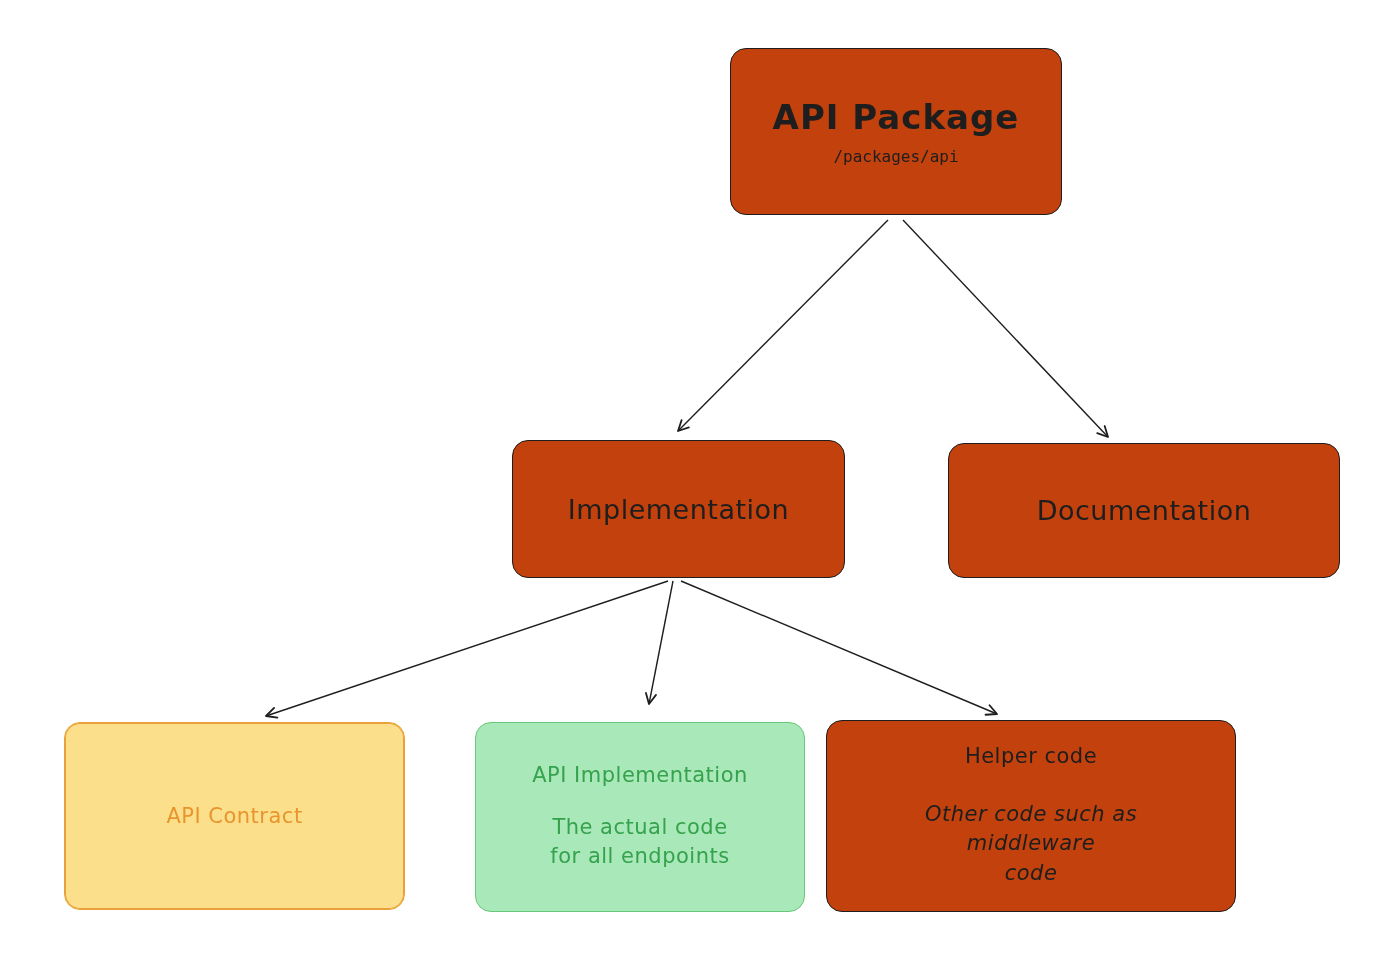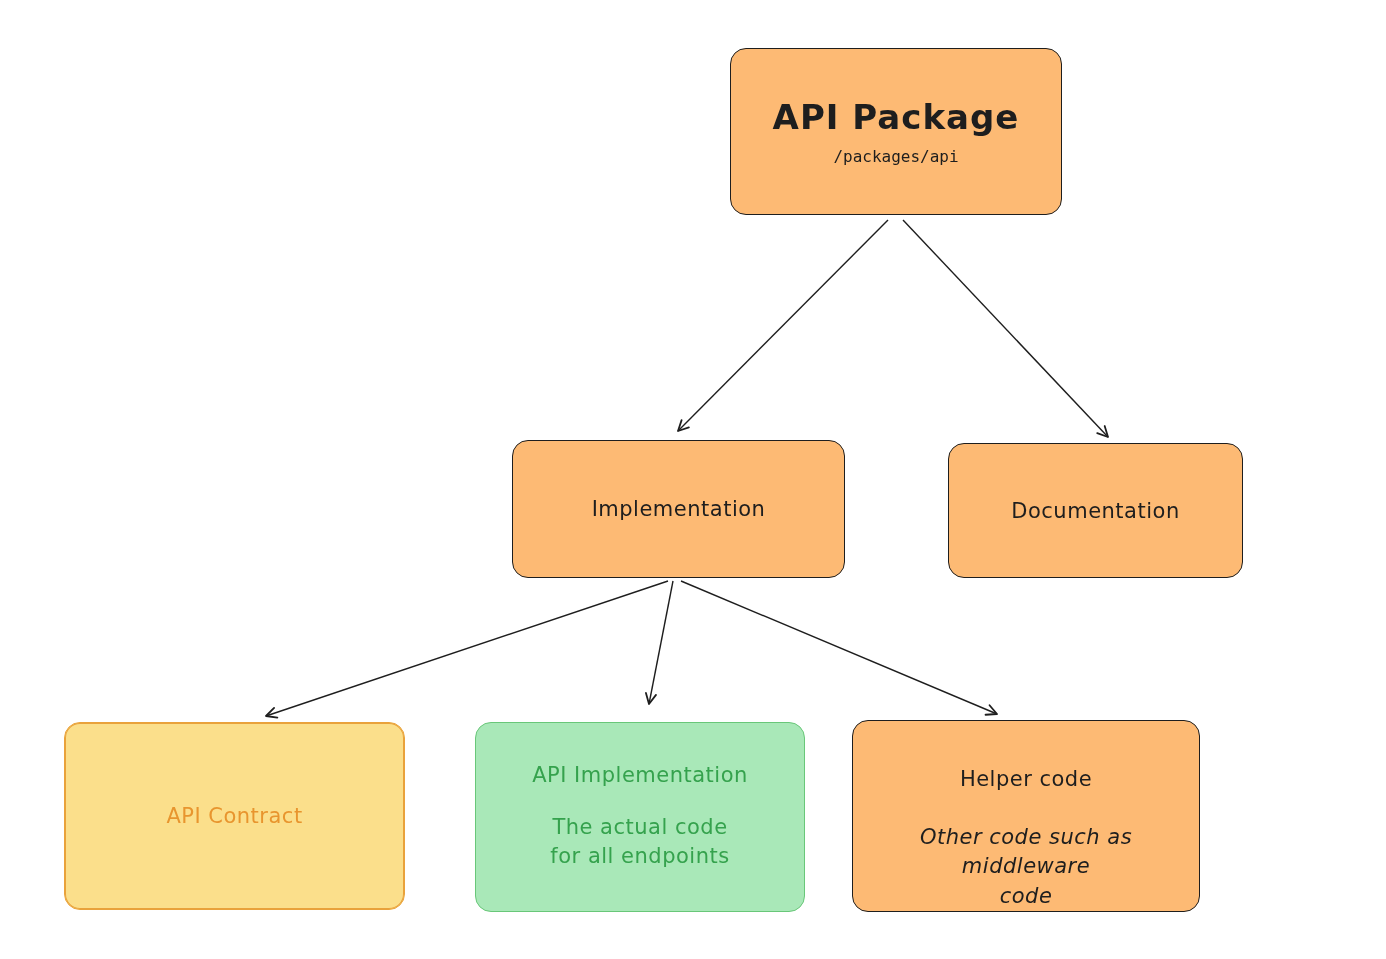--- a/index.html
+++ b/index.html
@@ -10,59 +10,59 @@
     color: var(--stroke, #1e1e1e);
     overflow: hidden;
   }
   .canvas { position: relative; width: 1386px; height: 959px; }
   svg.arrows { position: absolute; inset: 0; width: 1386px; height: 959px; pointer-events: none; }
 
   .node {
     position: absolute;
     border: 1.6px solid var(--stroke, #1e1e1e);
     border-radius: 16px;
-    background: #fdba74;
+    background: #c2410c;
     display: flex;
     flex-direction: column;
     align-items: center;
     justify-content: center;
     text-align: center;
   }
 
   
   .node-root { left: 730px; top: 48px; width: 332px; height: 167px; }
   .node-root .node-title {
     font-size: 34px; font-weight: 700; letter-spacing: 1px;
   }
   .node-root .node-subtitle {
     margin-top: 10px;
     font-family: "DejaVu Sans Mono", "Liberation Mono", monospace;
     font-size: 16px;
   }
 
   
   .node-implementation { left: 512px; top: 440px; width: 333px; height: 138px; }
-  .node-documentation  { left: 948px; top: 443px; width: 295px; height: 135px; }
-  .mid-label { font-size: 21px; letter-spacing: 0.5px; }
+  .node-documentation  { left: 948px; top: 443px; width: 392px; height: 135px; }
+  .mid-label { font-size: 27px; letter-spacing: 0.5px; }
 
   
   .node-contract {
     left: 64px; top: 722px; width: 341px; height: 188px;
     background: var(--contract_fill, #fbdf8b);
     border-color: var(--contract_border, #e9a23b);
     color: var(--contract_text, #e8952e);
     box-shadow: 0 0 0 1px var(--contract_border, #e9a23b) inset;
   }
   .node-green {
     left: 475px; top: 722px; width: 330px; height: 190px;
     background: var(--impl_fill, #a9e8b8);
     border-color: var(--impl_border, #69c779);
     color: var(--impl_text, #35a24d);
   }
-  .node-helper { left: 852px; top: 720px; width: 348px; height: 192px; justify-content: flex-end; }
+  .node-helper { left: 826px; top: 720px; width: 410px; height: 192px; }
 
   .leaf-title { font-size: 21px; letter-spacing: 0.5px; }
   .leaf-desc {
     margin-top: 26px;
     font-size: 21px;
     letter-spacing: 0.5px;
     white-space: pre-line;
     line-height: 1.4;
   }
   .node-helper .leaf-desc { margin-top: 32px; color: #1e1e1e; font-style: italic; }

